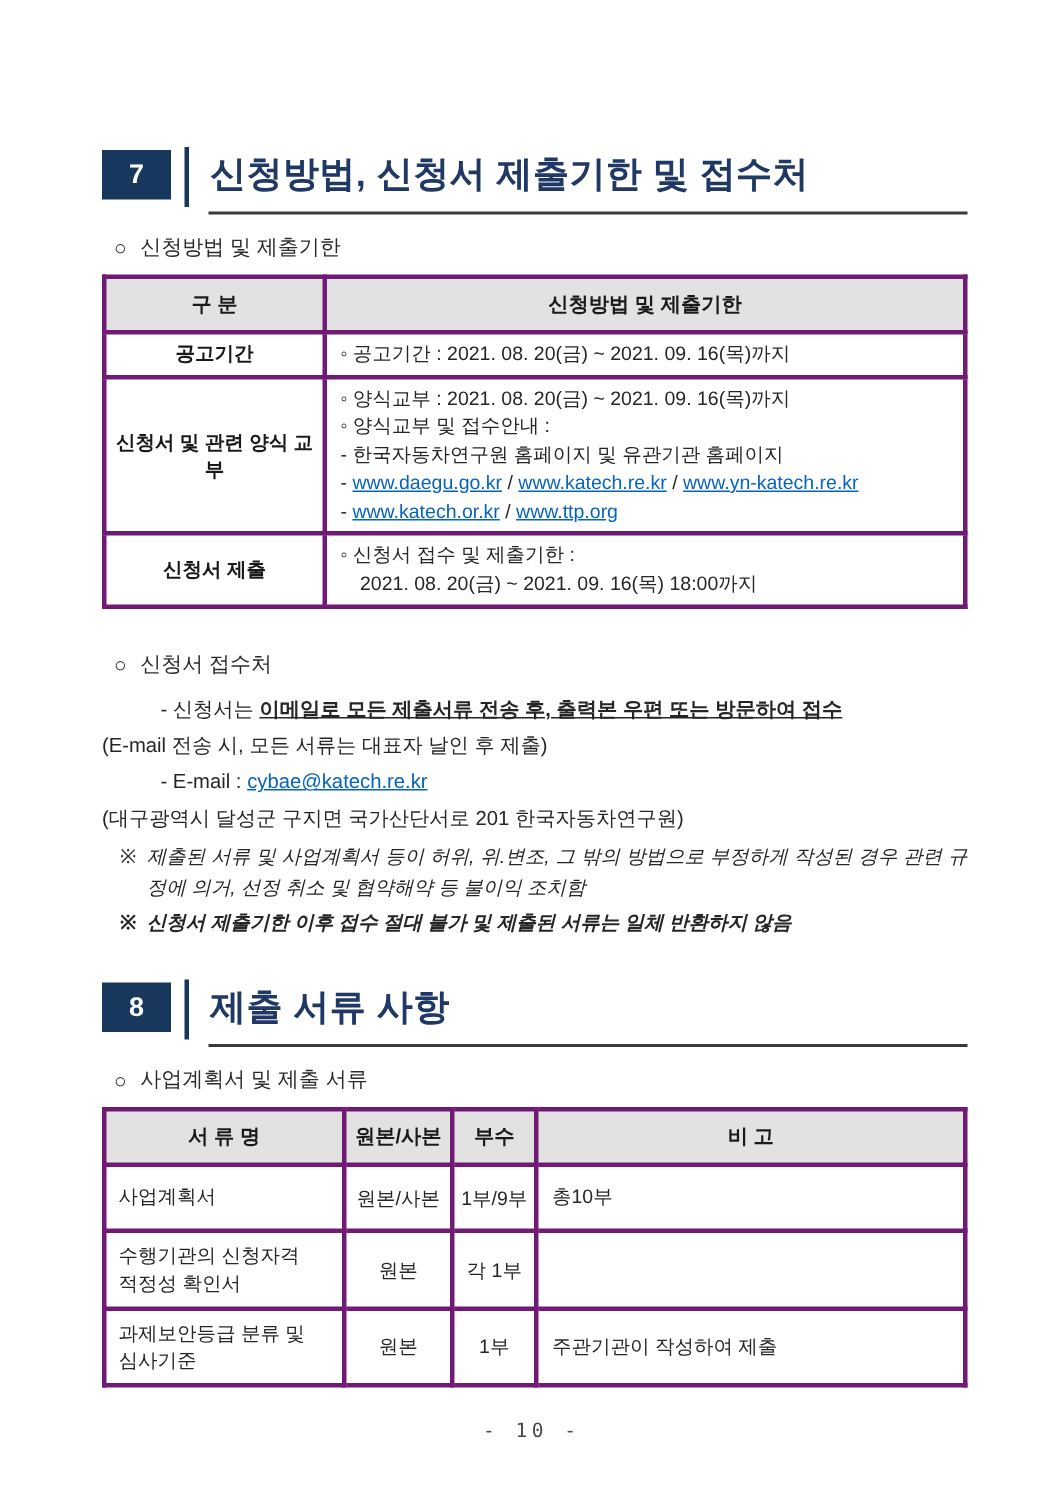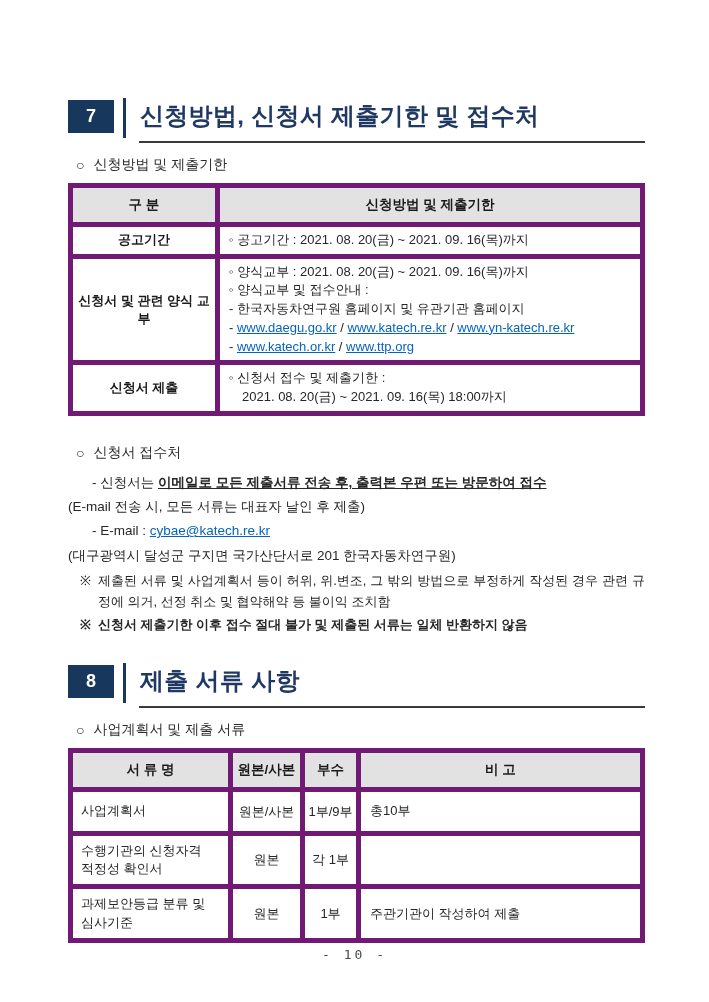--- a/index.html
+++ b/index.html
@@ -26,41 +26,41 @@
     padding: 2px 0 9px 1px;
   }
   .sec-title { color: #1f3864; font-size: 24px; font-weight: bold; letter-spacing: 0.3px; }
 
   
   .obullet { display: flex; align-items: center; margin: 13px 0 9px 8px; font-size: 14px; color: #2b2b2b; }
   .obullet .circ { font-size: 14px; margin-right: 9px; color: #2b2b2b; }
 
   
   table.tbl { border-collapse: collapse; width: 100%; border: 2px solid #000; table-layout: fixed; }
-  table.tbl th, table.tbl td { border: 5px solid #701a75; font-size: 13px; vertical-align: middle; }
+  table.tbl th, table.tbl td { border: 3px solid #701a75; font-size: 13px; vertical-align: middle; }
   table.tbl th { background: #e2e2e2; font-weight: bold; padding: 8px 4px; font-size: 13.5px; color: #1a1a1a; }
   .t1-label { text-align: center; font-weight: bold; color: #1a1a1a; padding: 4px; }
   .t1-content { padding: 4px 9px; line-height: 1.44; text-align: left; }
   .cell-line { white-space: nowrap; }
   .indent-sub { padding-left: 13px; }
 
   a.doc-link, .doc-link {
     color: #0563c1; text-decoration: underline; cursor: pointer;
   }
   .sep { color: #262626; }
 
   
-  .dash-line { margin-left: 24px; font-size: 13.5px; line-height: 1.8; }
+  .dash-line { margin-left: 39px; font-size: 13.5px; line-height: 1.8; }
   .dash-sub  { font-size: 13.5px; line-height: 1.8; }
   .bu { font-weight: bold; text-decoration: underline; }
 
   
   .note { display: flex; margin: 2px 0 2px 12px; font-size: 13px; line-height: 1.62; }
   .note .mark { flex: 0 0 auto; margin-right: 7px; }
-  .note .note-text { flex: 1; text-align: justify; }
+  .note .note-text { flex: 1; text-align: justify; font-style: italic; }
   .note.bold .note-text, .note.bold .mark { font-weight: bold; }
 
   .gap-after-table { height: 15px; }
   .gap-before-sec8 { height: 26px; }
 
   
   .t2-name { padding: 6px 8px; white-space: pre-line; line-height: 1.4; text-align: left; }
   .t2-center { text-align: center; padding: 4px 2px; }
   .t2-note { padding: 6px 9px; white-space: pre-line; line-height: 1.4; text-align: left; }
   tr.h44 td { height: 44px; }

